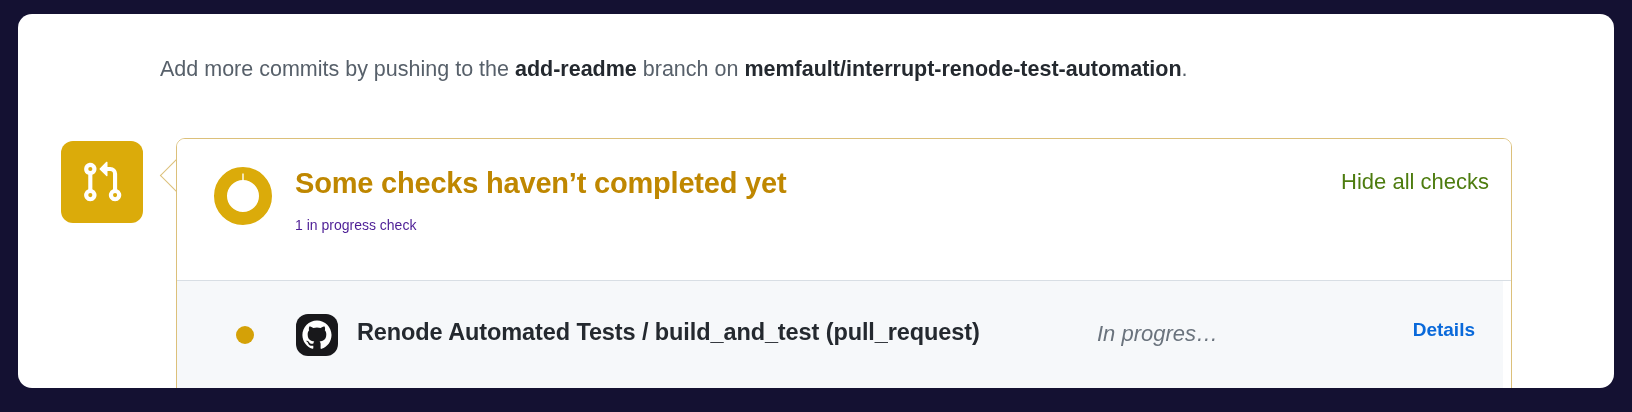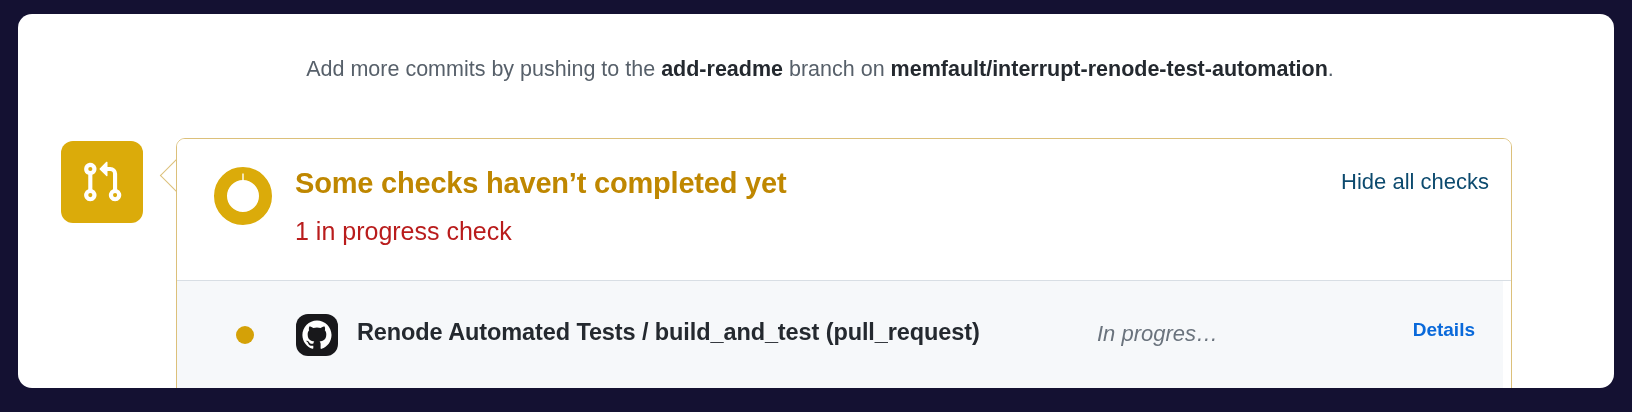--- a/index.html
+++ b/index.html
@@ -25,21 +25,20 @@
     border-radius: 14px;
     overflow: hidden;
   }
 
   
   #commit-hint {
     position: absolute;
     left: 142px;
     top: 40px;
     width: 1320px;
-    text-align: center;
     font-size: 21.5px;
     line-height: 30px;
     color: #57606a;
     white-space: nowrap;
     letter-spacing: 0px;
   }
   #commit-hint .strong {
     font-weight: 700;
     color: #24292f;
   }
@@ -120,30 +119,30 @@
     font-size: 29px;
     font-weight: 700;
     color: #bf8700;
     letter-spacing: -0.2px;
     white-space: nowrap;
   }
   #checks-subtitle {
     position: absolute;
     left: 118px;
     top: 78px;
-    font-size: 25px;
-    color: #b91c1c;
+    font-size: 14px;
+    color: #4c1d95;
     white-space: nowrap;
   }
   #hide-all-checks {
     position: absolute;
     right: 22px;
     top: 30px;
     font-size: 22px;
-    color: #0c4a6e;
+    color: #4d7c0f;
     text-decoration: none;
     cursor: pointer;
     white-space: nowrap;
     margin-left: 32px;
   }
 
   
   .check-row {
     position: absolute;
     left: 0;

